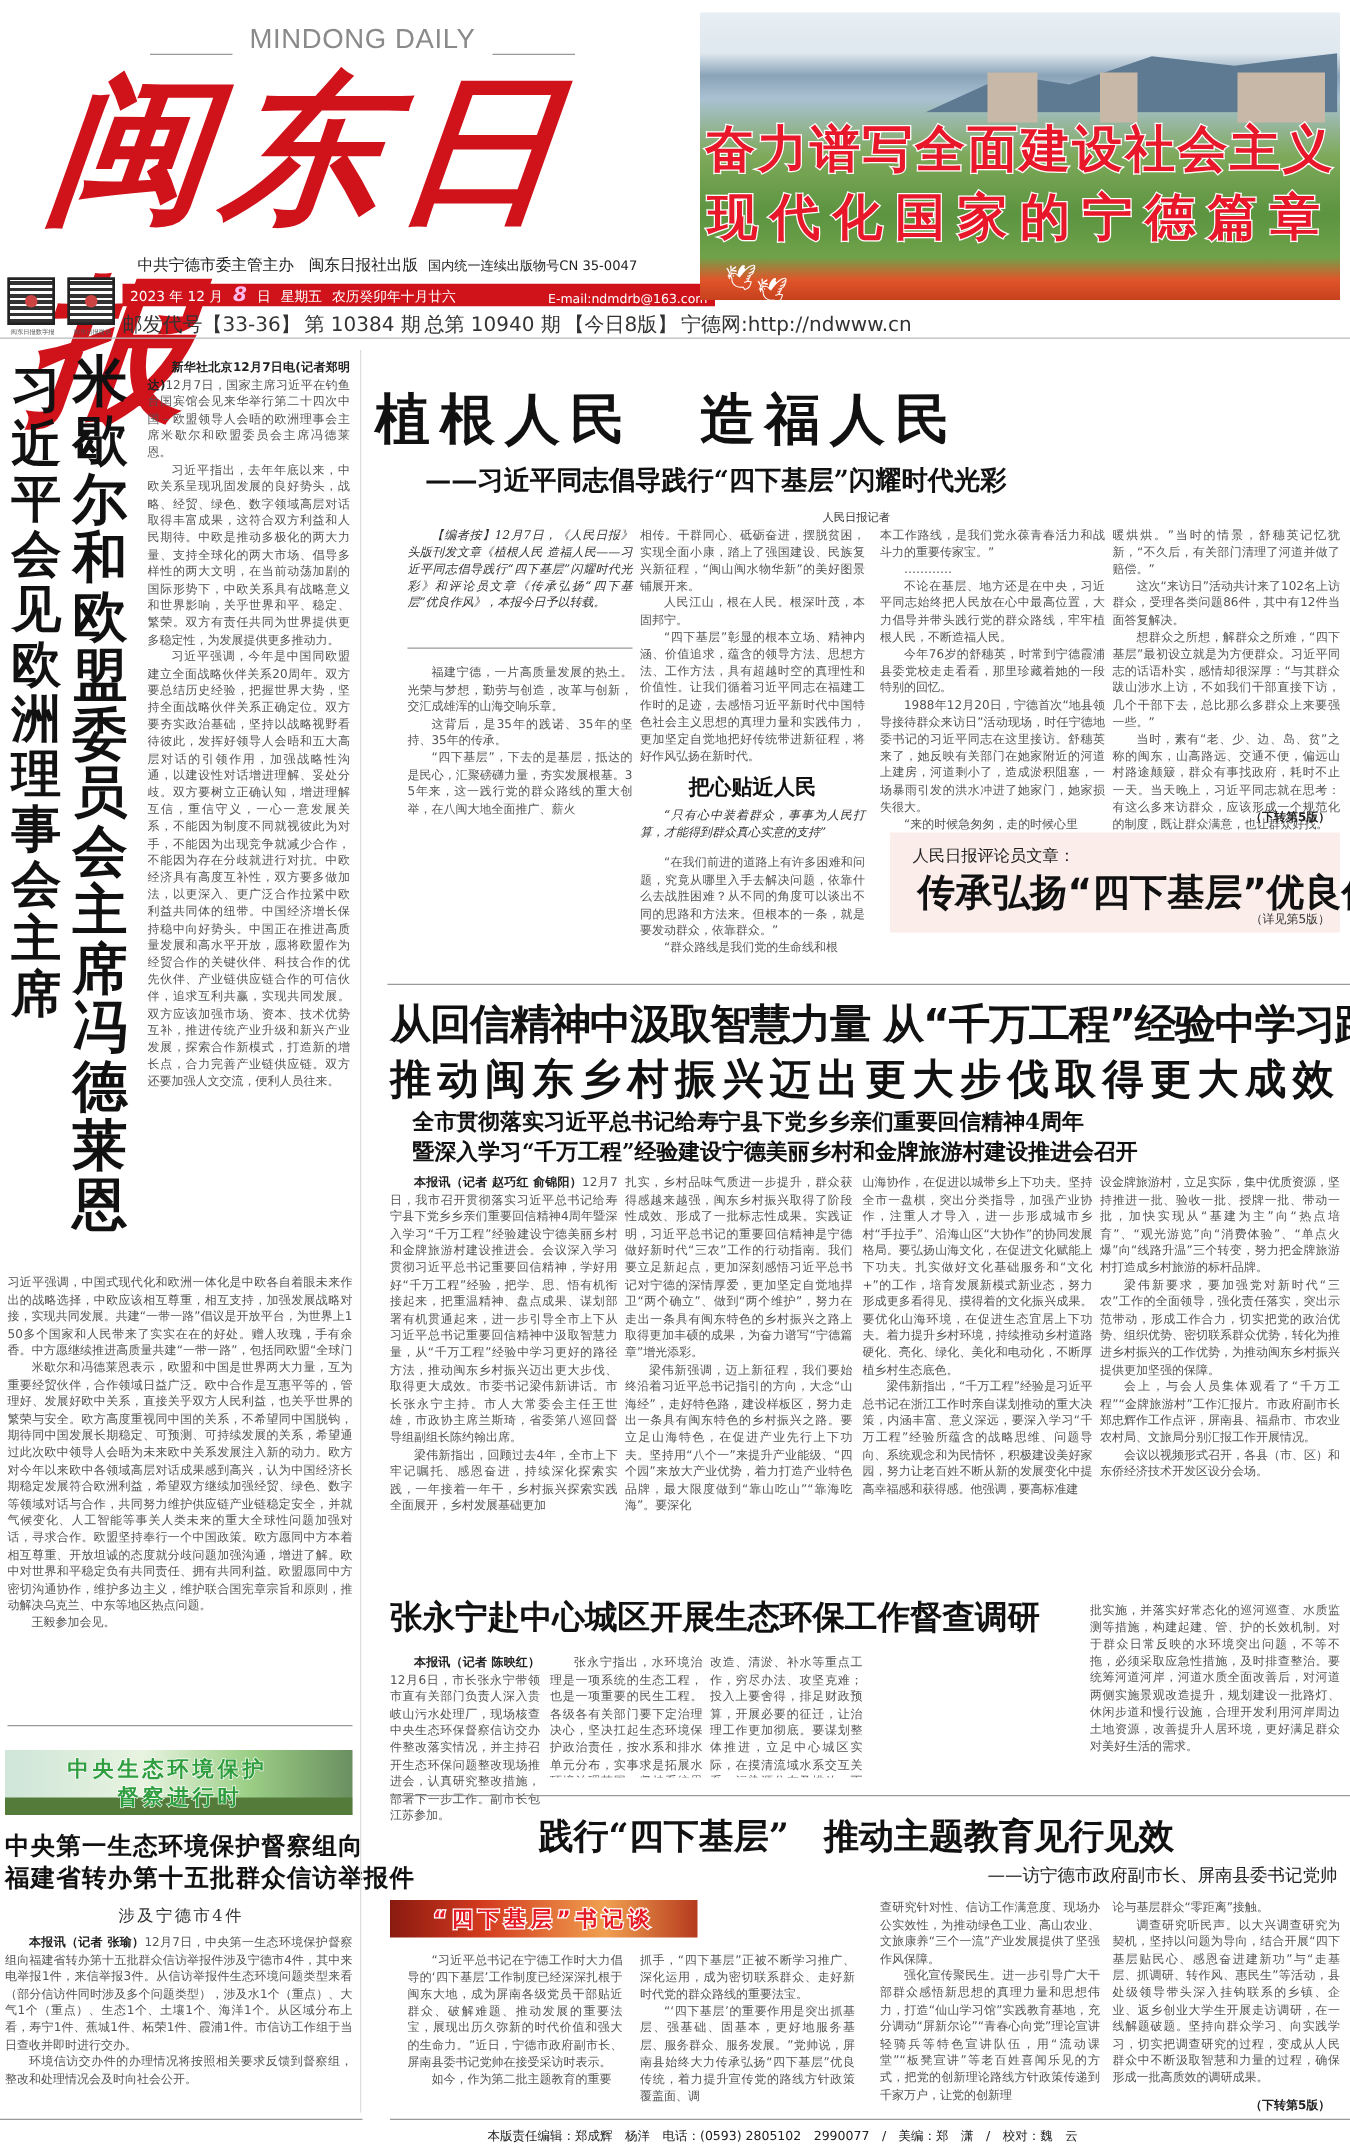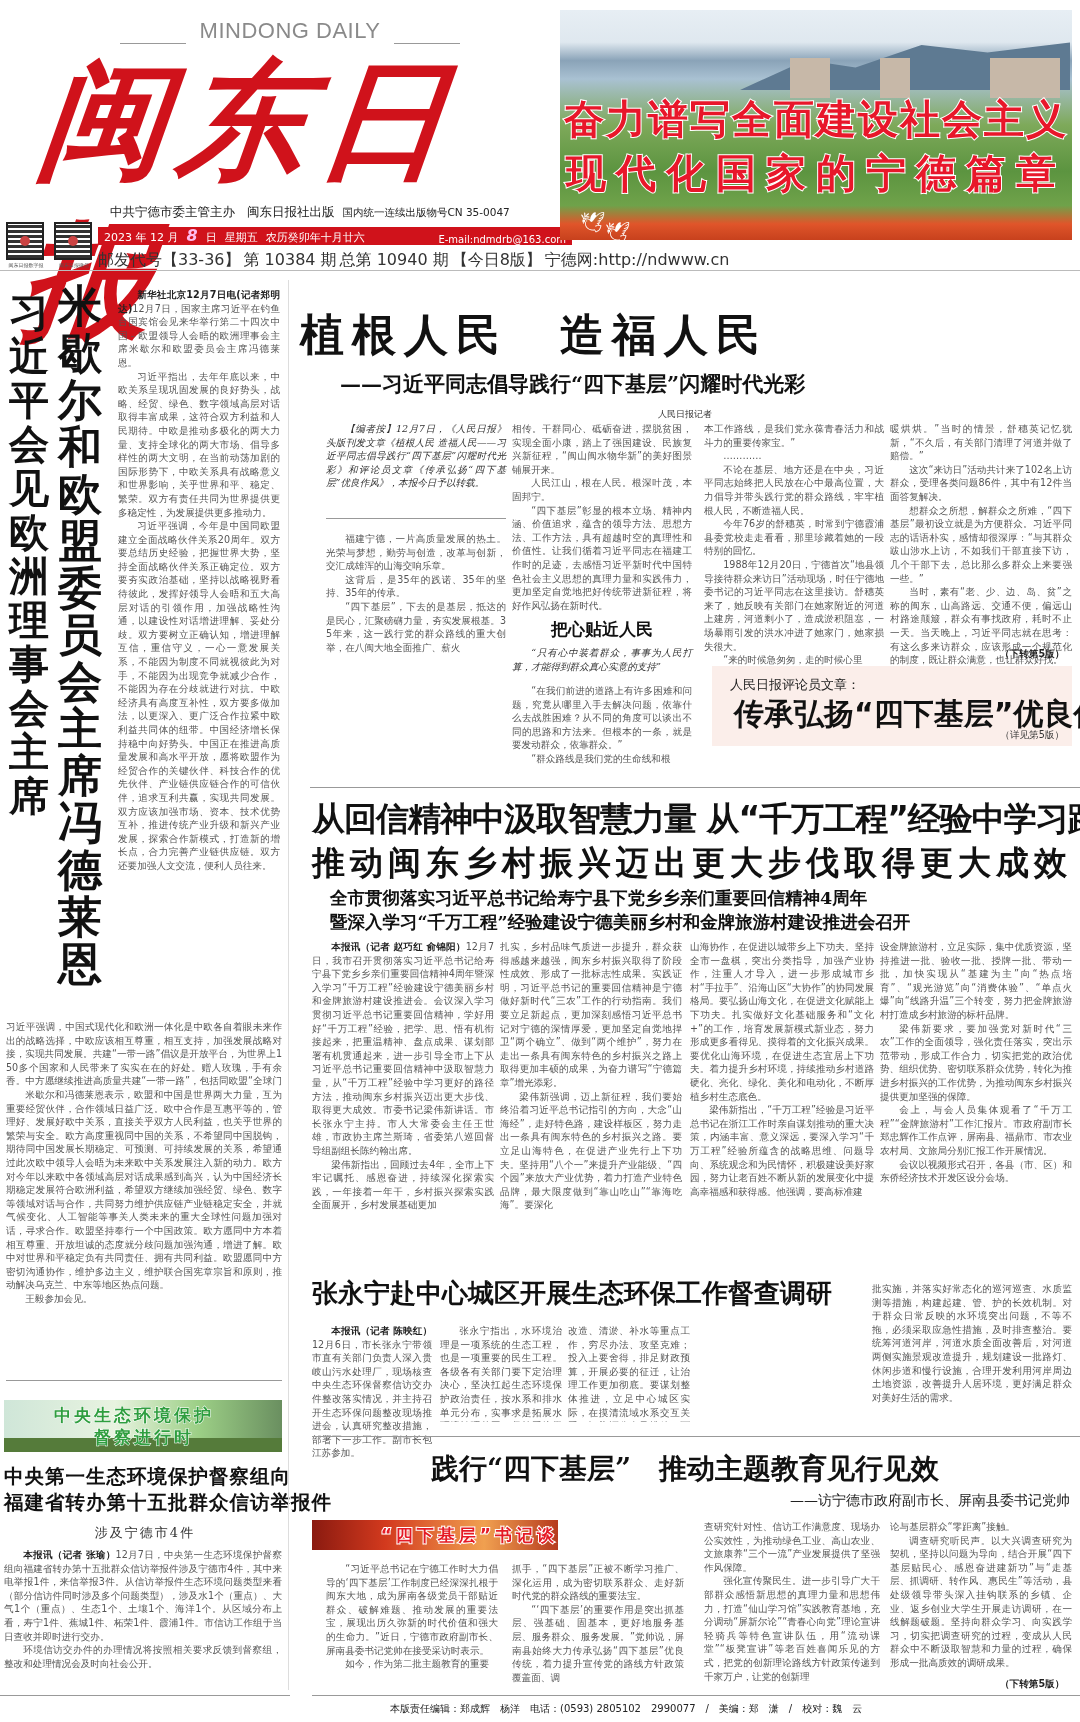--- a/index.html
+++ b/index.html
@@ -226,21 +226,21 @@
 <div class="abs body-text" style="left:872px;top:1282px;width:200px;height:142px;overflow:hidden">
   <p class="noind">批实施，并落实好常态化的巡河巡查、水质监测等措施，构建起建、管、护的长效机制。对于群众日常反映的水环境突出问题，不等不拖，必须采取应急性措施，及时排查整治。要统筹河道河岸，河道水质全面改善后，对河道两侧实施景观改造提升，规划建设一批路灯、休闲步道和慢行设施，合理开发利用河岸周边土地资源，改善提升人居环境，更好满足群众对美好生活的需求。</p>
 </div>
 
 <div class="hr" style="left:312px;top:1436px;width:768px"></div>
 
 <div class="abs serif" style="left:300px;top:1450px;width:770px;text-align:center;font-size:28px;font-weight:bold;color:#111;white-space:nowrap">践行“四下基层”　推动主题教育见行见效</div>
 <div class="abs" style="left:300px;top:1492px;width:770px;text-align:right;font-size:14px;color:#222">——访宁德市政府副市长、屏南县委书记党帅</div>
 
 <div class="abs" style="left:312px;top:1520px;width:246px;height:30px;background:linear-gradient(90deg,#8a1a10,#d33a1e 30%,#f0a050 70%,#b63a1e);">
-  <div style="position:absolute;left:0;width:100%;top:4px;text-align:right;font-size:17px;font-weight:bold;color:#e51a24;-webkit-text-stroke:2px #fff;paint-order:stroke fill;letter-spacing:4px">“四下基层”书记谈</div>
+  <div style="position:absolute;left:0;width:100%;top:4px;text-align:center;font-size:17px;font-weight:bold;color:#e51a24;-webkit-text-stroke:2px #fff;paint-order:stroke fill;letter-spacing:4px">“四下基层”书记谈</div>
 </div>
 
 <div class="abs body-text" style="left:326px;top:1562px;width:172px">
   <p>“习近平总书记在宁德工作时大力倡导的‘四下基层’工作制度已经深深扎根于闽东大地，成为屏南各级党员干部贴近群众、破解难题、推动发展的重要法宝，展现出历久弥新的时代价值和强大的生命力。”近日，宁德市政府副市长、屏南县委书记党帅在接受采访时表示。</p>
   <p>如今，作为第二批主题教育的重要</p>
 </div>
 <div class="abs body-text" style="left:512px;top:1562px;width:172px">
   <p class="noind">抓手，“四下基层”正被不断学习推广、深化运用，成为密切联系群众、走好新时代党的群众路线的重要法宝。</p>
   <p>“‘四下基层’的重要作用是突出抓基层、强基础、固基本，更好地服务基层、服务群众、服务发展。”党帅说，屏南县始终大力传承弘扬“四下基层”优良传统，着力提升宣传党的路线方针政策覆盖面、调</p>
 </div>

